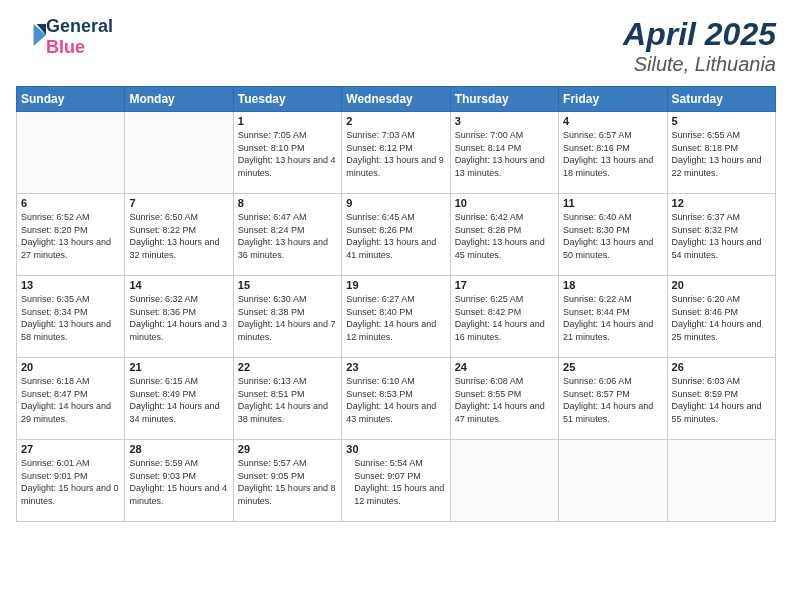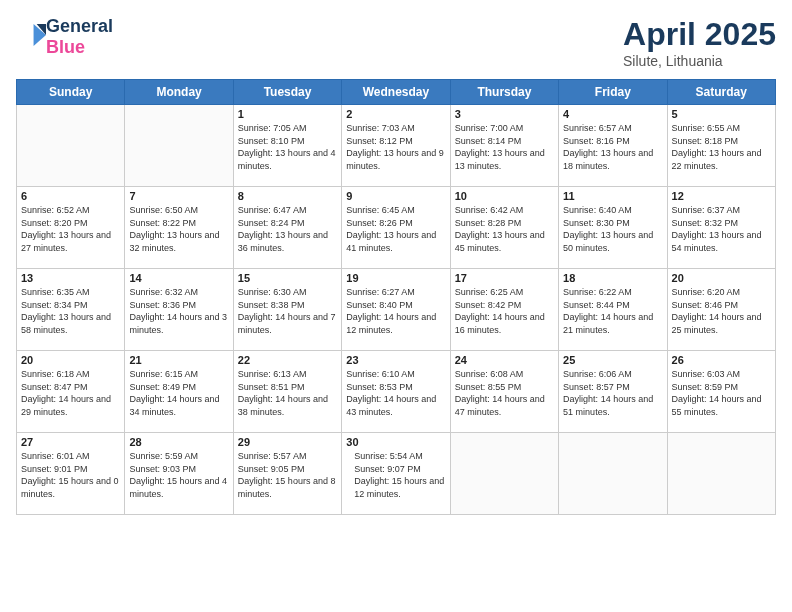--- a/index.html
+++ b/index.html
@@ -26,45 +26,47 @@
     .logo {
       display: flex;
       align-items: center;
     }
     .logo-icon {
       width: 28px;
       height: 28px;
       margin-left: 2px;
     }
     .title-section {
+      text-align: right;
+      font-style: italic;
     }
     .month-title {
       font-size: 32px;
       font-weight: bold;
       color: #1a3a5c;
     }
     .location {
-      font-size: 14px;
+      font-size: 20px;
       color: #555;
     }
     .calendar {
       flex: 1;
       border: 1px solid #ccc;
       border-collapse: collapse;
       width: 100%;
       table-layout: fixed;
     }
     .calendar th {
       background: #3a7abf;
       color: #fff;
       font-size: 12px;
       font-weight: bold;
       padding: 5px 4px;
       border: 1px solid #2a6aaf;
-      text-align: center;
+      text-align: left;
     }
     .calendar td {
       border: 1px solid #ccc;
       vertical-align: top;
       padding: 3px 4px;
       font-size: 9.5px;
       color: #333;
       height: 82px;
     }
     .day-num {

